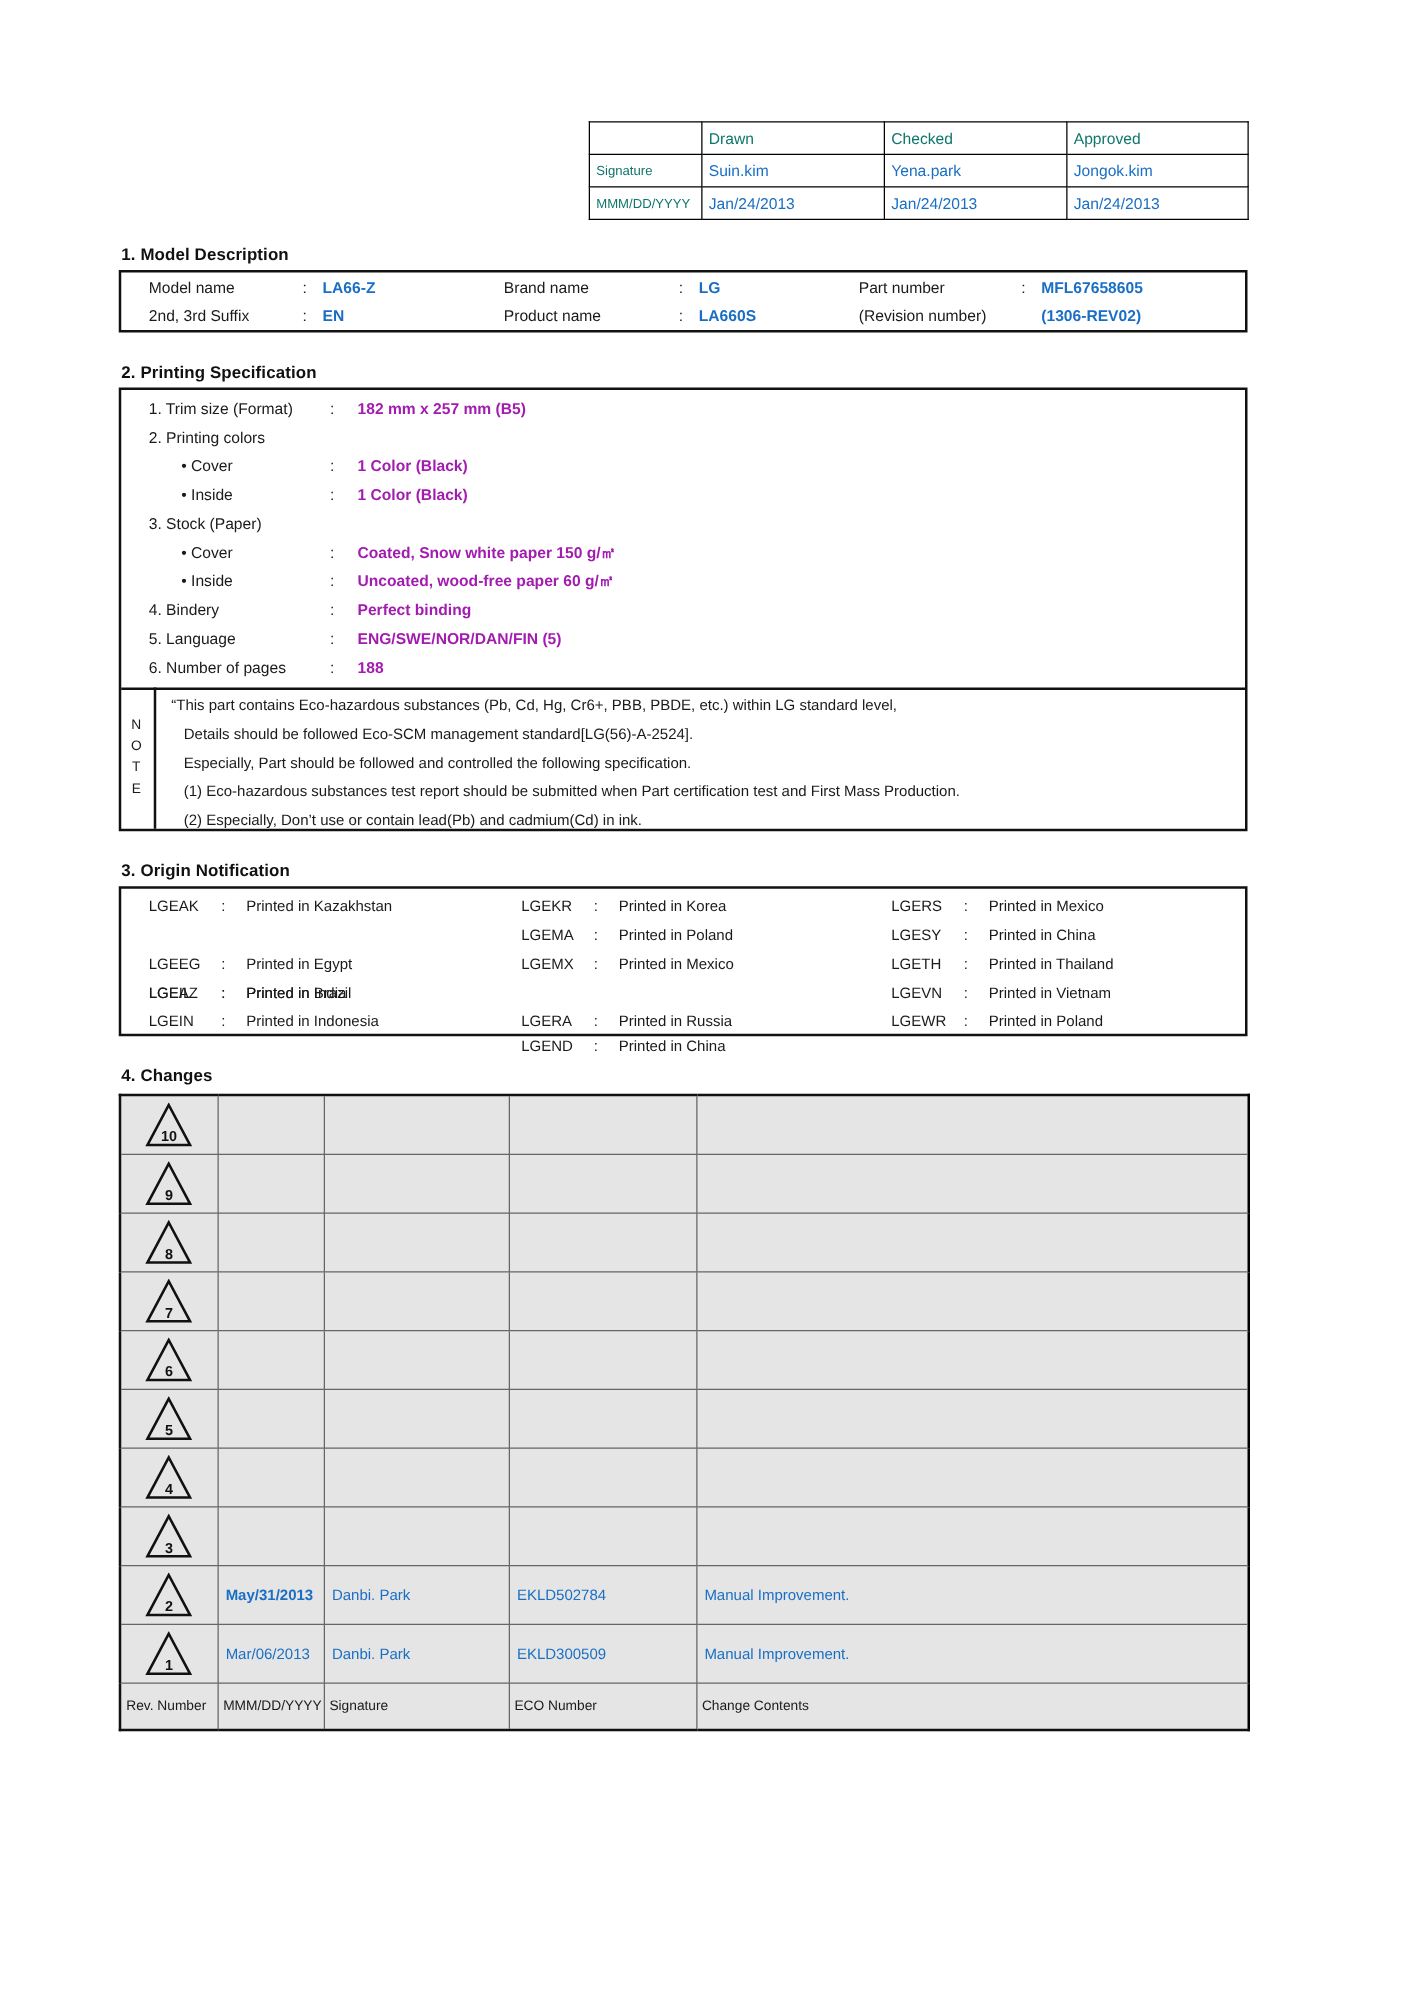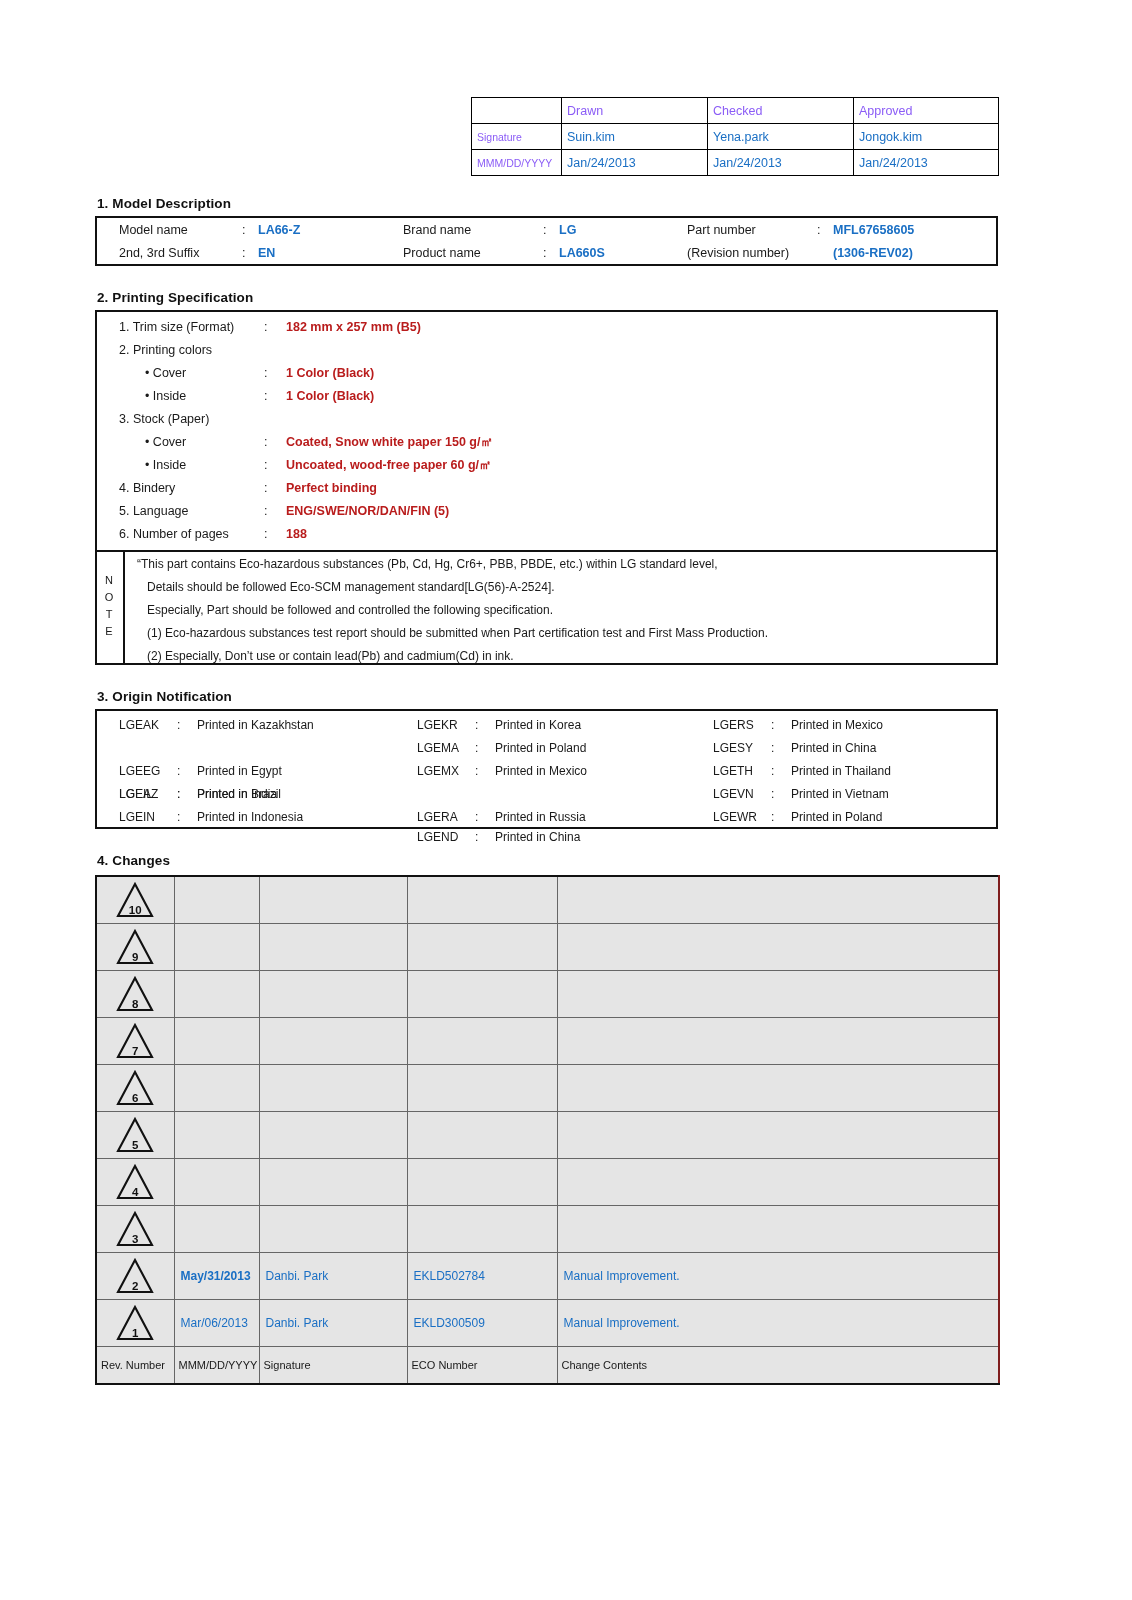--- a/index.html
+++ b/index.html
@@ -39,21 +39,21 @@
     width: 527px;
     border-collapse: collapse;
     table-layout: fixed;
   }
   .sign-table td {
     border: 1px solid #000;
     height: 26px;
     padding: 0 5px;
     font-size: 12.5px;
     vertical-align: middle;
-    color: #8b5cf6;
+    color: #0f766e;
   }
   .sign-table td.lbl { font-size: 10.5px; width: 90px; }
   .sign-table td.hdr { font-size: 12.5px; }
   .sign-table td.val { color: #1a6fc4; font-size: 12.5px; }
   .sign-table .c2 { width: 146px; }
   .sign-table .c3 { width: 146px; }
   .sign-table .c4 { width: 145px; }
 
   
   .sec-h {
@@ -91,21 +91,21 @@
 
   
   .spec-line {
     position: absolute;
     font-size: 12.5px;
     white-space: nowrap;
     line-height: 14px;
   }
   .spec-line .lab { color: #1a1a1a; }
   .spec-line .col { color: #1a1a1a; }
-  .spec-line .val { color: #b91c1c; font-weight: bold; }
+  .spec-line .val { color: #a21caf; font-weight: bold; }
 
   
   .note-sep {
     position: absolute;
     background: #111;
     height: 2px;
   }
   .note-vline {
     position: absolute;
     background: #111;
@@ -144,21 +144,21 @@
   .chg-tbl td {
     border: 1px solid #666;
     padding: 0 6px;
     font-size: 12px;
     vertical-align: middle;
     height: 47px;
   }
   .chg-tbl tr.first td { border-top: 2px solid #111; }
   .chg-tbl tr.last td  { border-bottom: 2px solid #111; }
   .chg-tbl td.outer-l { border-left: 2px solid #111; }
-  .chg-tbl td.outer-r { border-right: 2px solid #7f1d1d; }
+  .chg-tbl td.outer-r { border-right: 2px solid #000000; }
   .col-rev  { width: 78px; }
   .col-date { width: 85px; }
   .col-sig  { width: 148px; }
   .col-eco  { width: 150px; }
   .col-chg  { width: 442px; }
   .chg-tbl td.rev-cell { padding: 0; text-align: center; }
   .chg-tbl tr.hdr-row td { height: 34px; font-size: 11px; color: #1a1a1a; padding: 12px 4px; }
   .blue  { color: #1a6fc4; }
   .blue-b{ color: #1a6fc4; font-weight: bold; }
 

